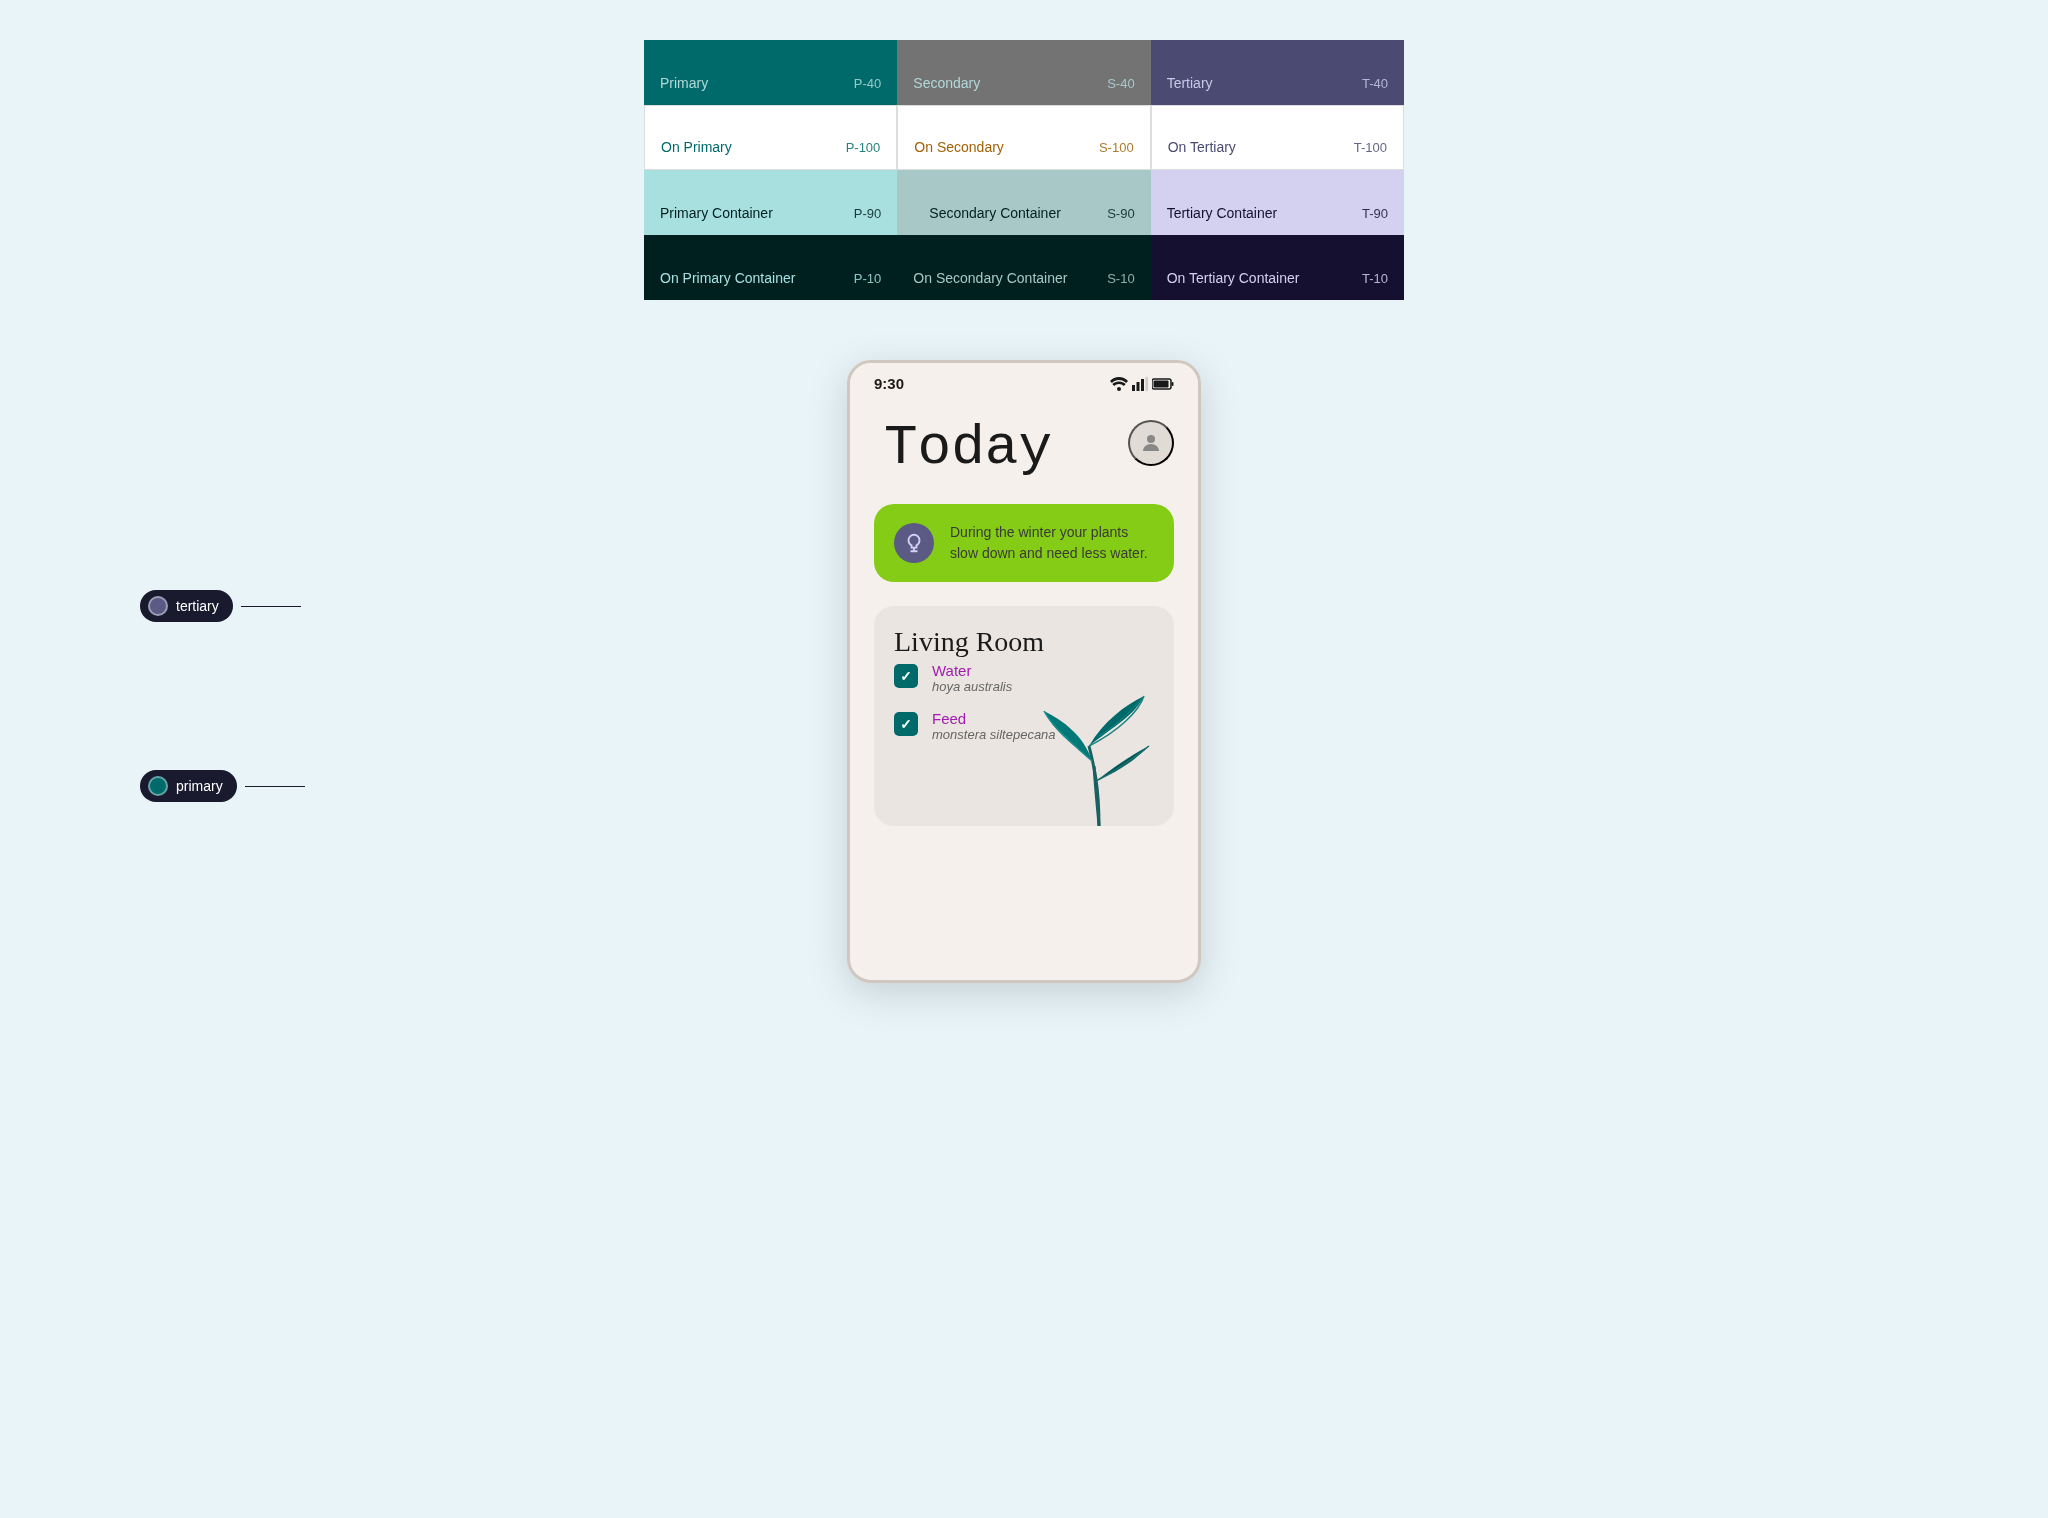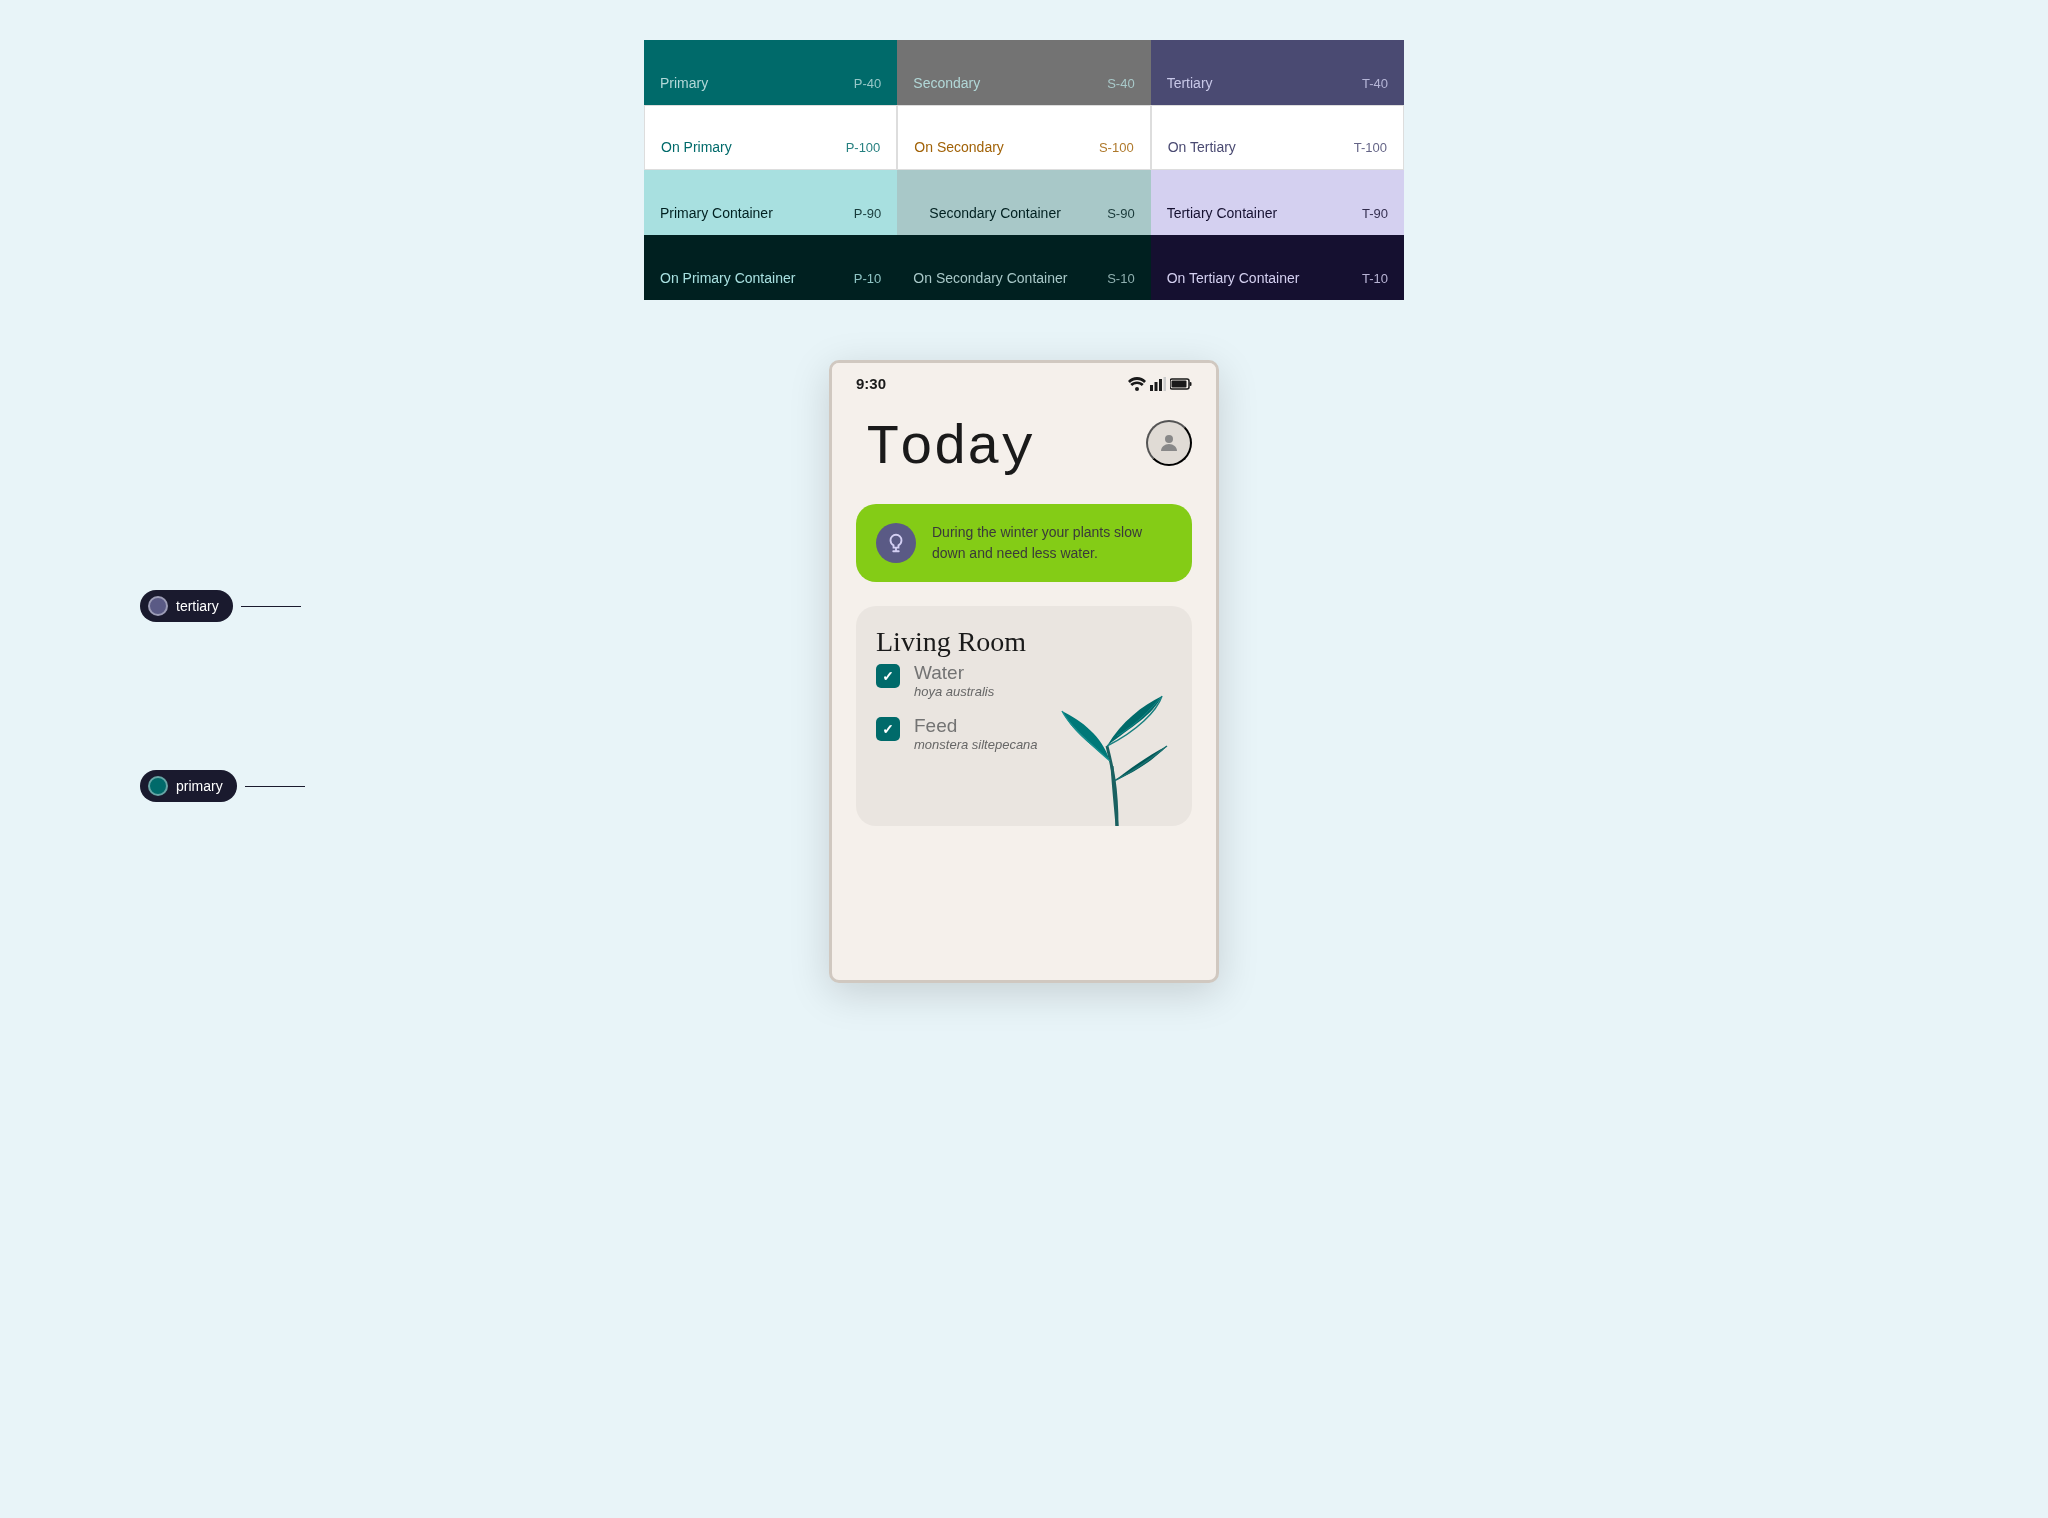--- a/index.html
+++ b/index.html
@@ -102,23 +102,23 @@
       top: 230px;
     }
 
     .primary-annotation {
       left: 100px;
       top: 410px;
     }
 
     
     .phone-frame {
-      width: 390px;
+      width: 354px;
       background: #f5f0eb;
-      border-radius: 10px;
+      border-radius: 24px;
       border: 3px solid #d0c8c0;
       overflow: hidden;
       position: relative;
       box-shadow: 0 10px 40px rgba(0,0,0,0.15);
     }
 
     
     .status-bar {
       display: flex;
       justify-content: space-between;
@@ -246,23 +246,23 @@
       font-size: 14px;
       font-weight: bold;
     }
 
     .task-info {
       display: flex;
       flex-direction: column;
     }
 
     .task-name {
-      font-size: 19px;
+      font-size: 15px;
       font-weight: 500;
-      color: #737373;
+      color: #a21caf;
     }
 
     .task-plant {
       font-size: 13px;
       color: #666;
       font-style: italic;
     }
 
     
     .plant-illustration {

